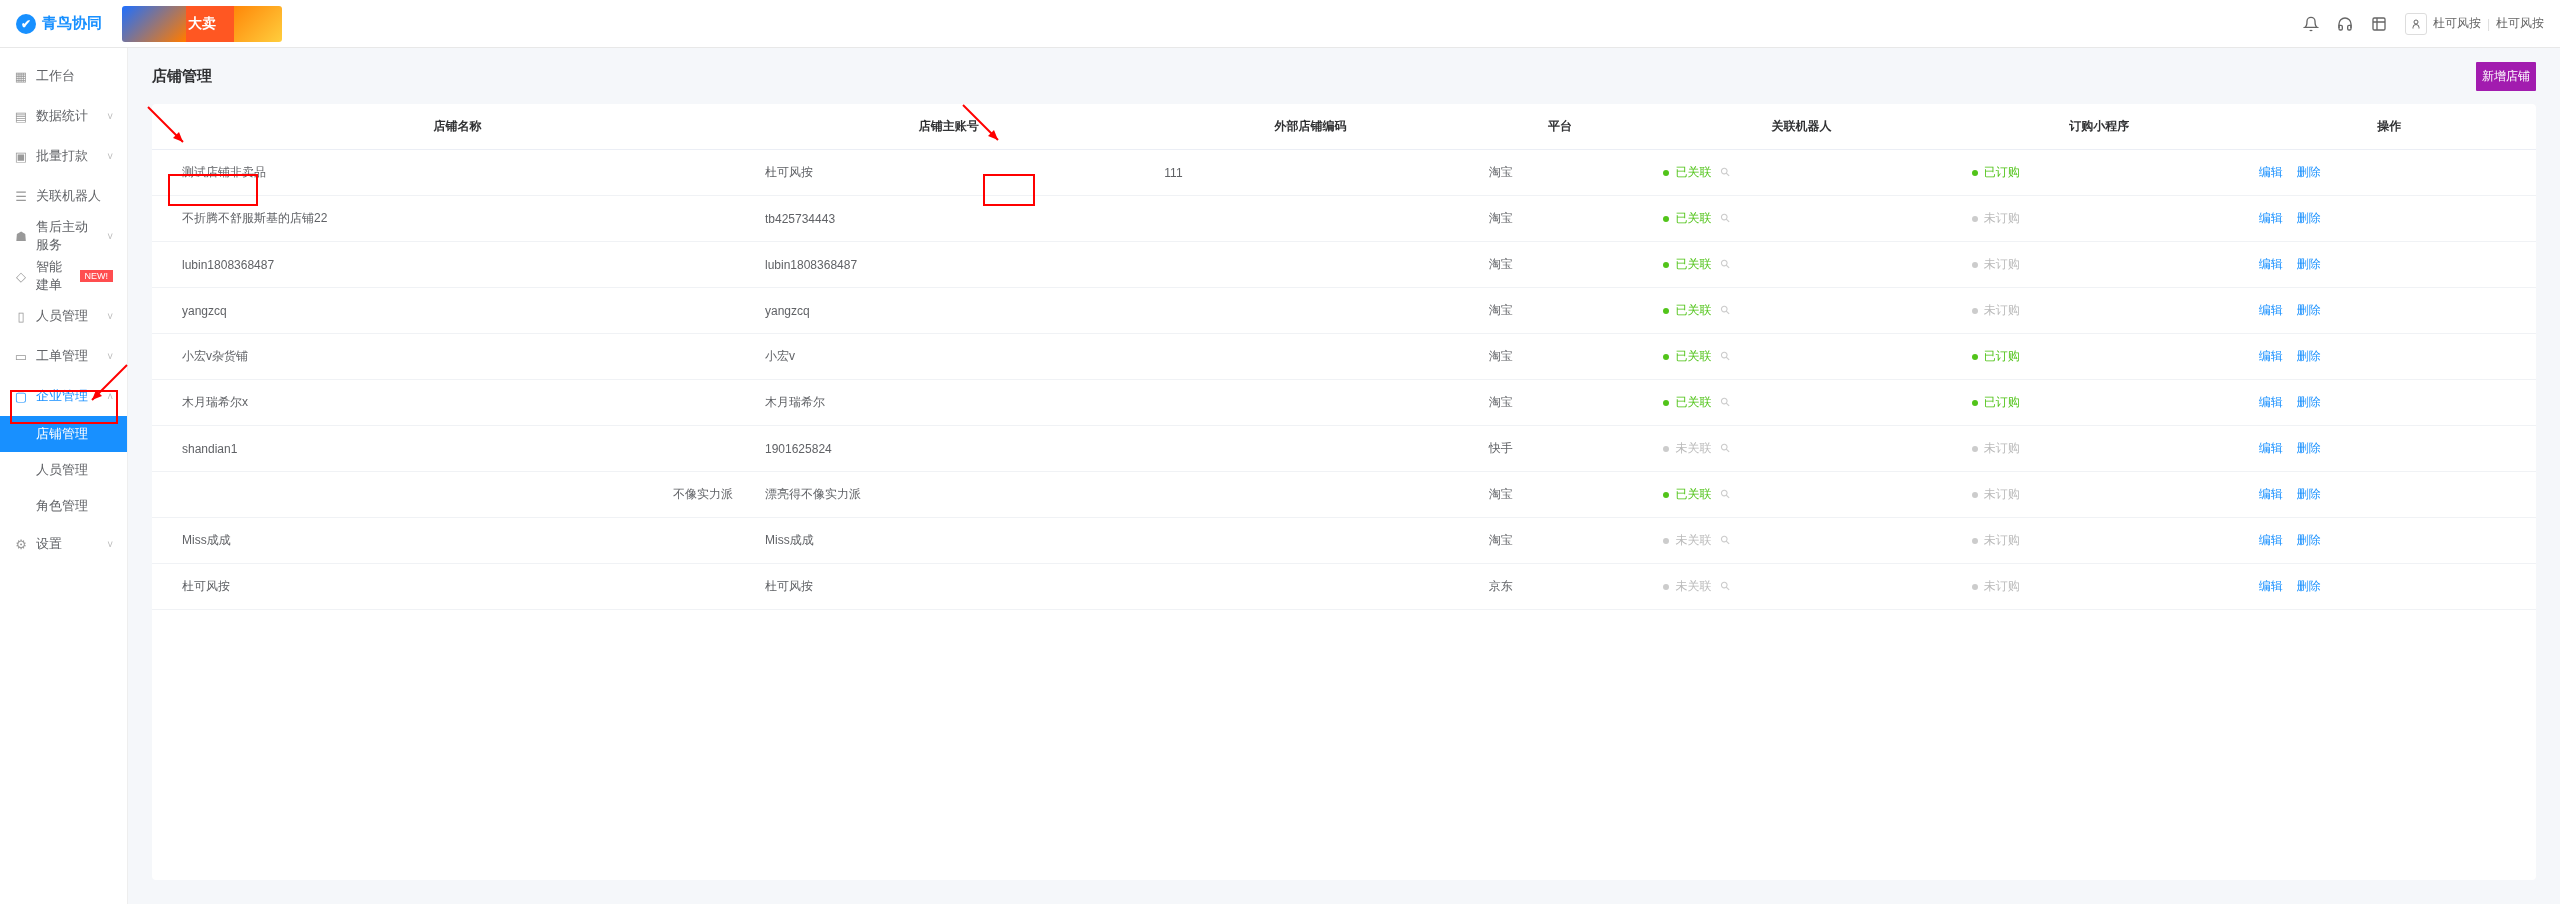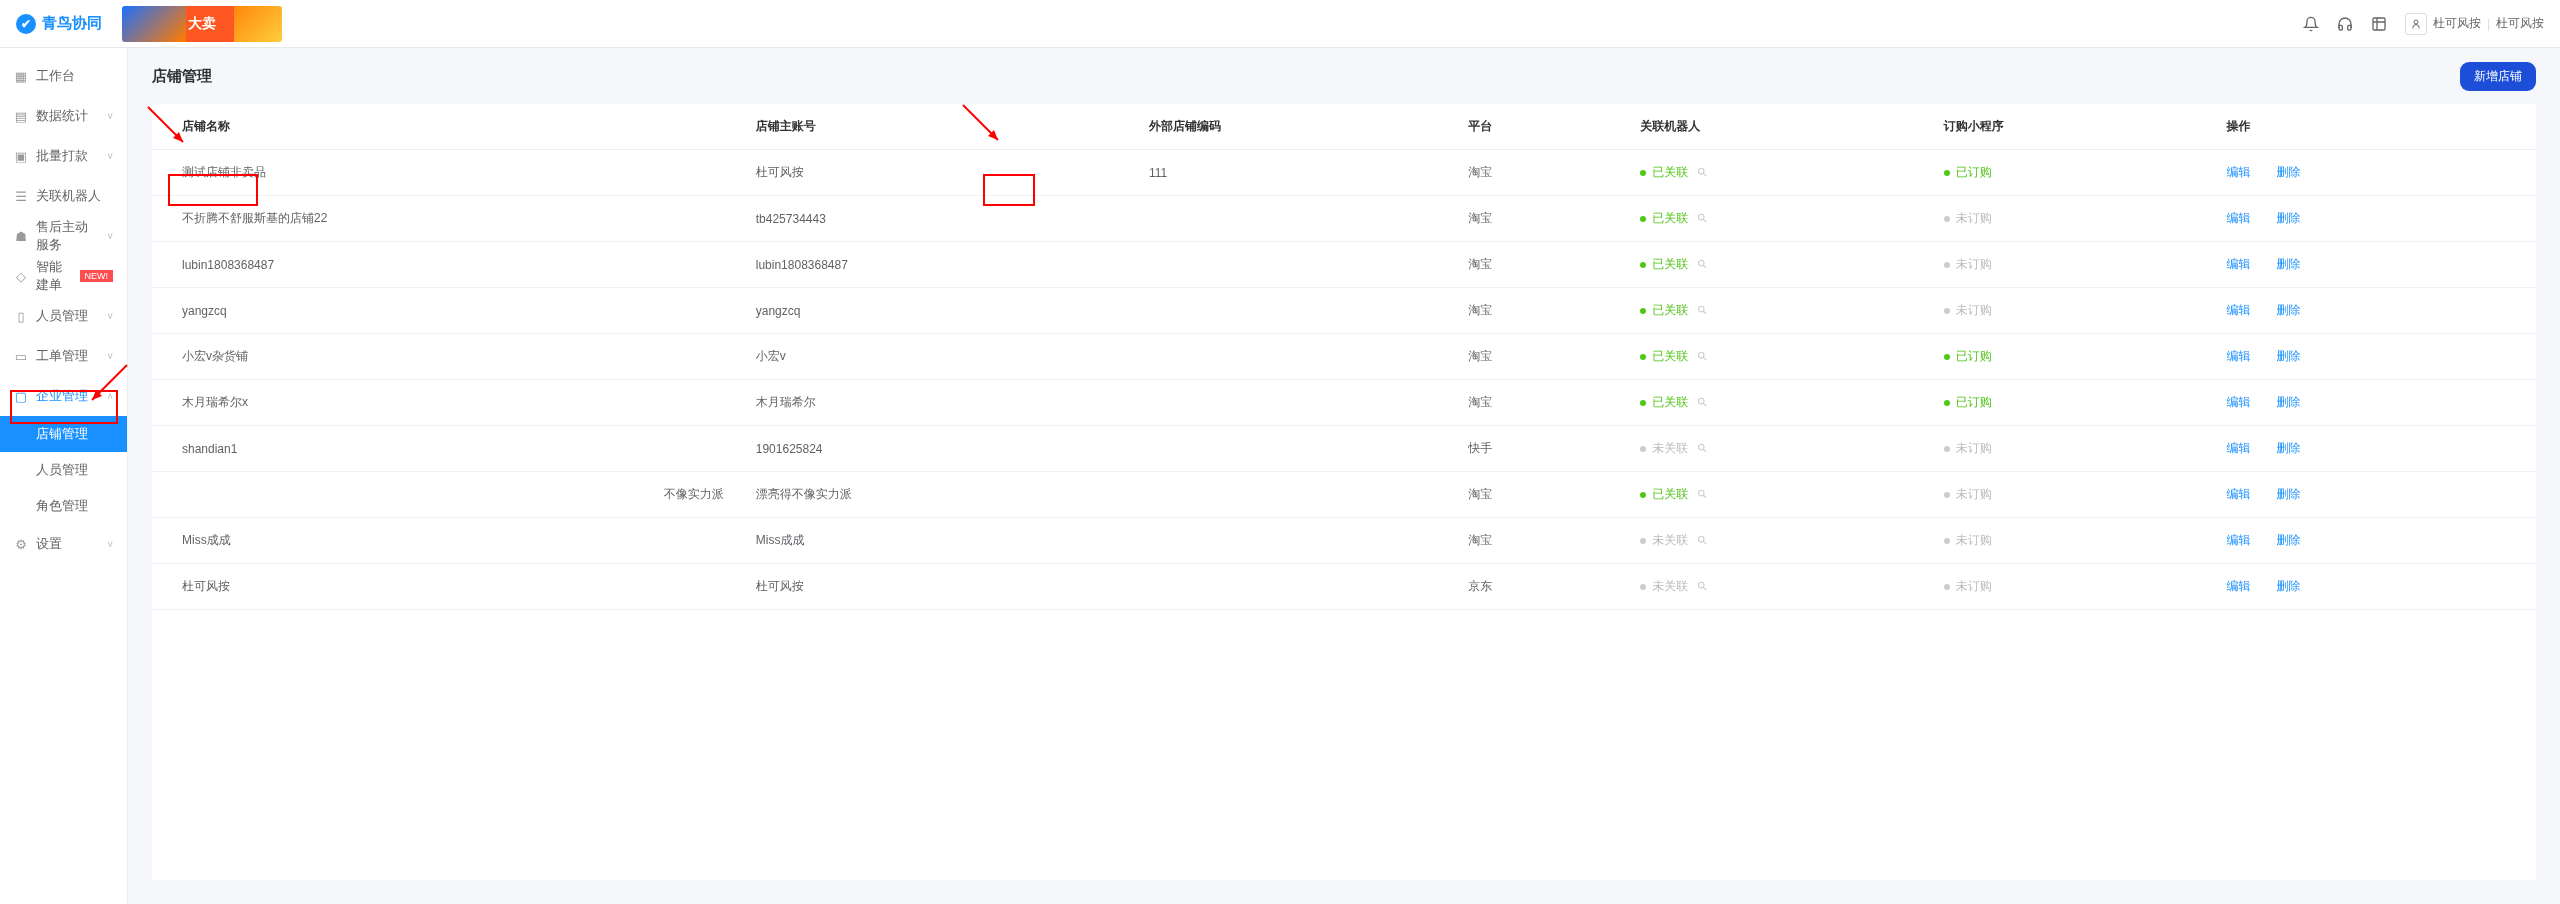--- a/index.html
+++ b/index.html
@@ -30,36 +30,36 @@
     .side-item.active-parent { color: #1890ff; }
     .side-item.active-parent .side-icon{color:#1890ff;}
     .side-sub { padding-left: 36px; height:36px; display:flex; align-items:center; font-size:13px; color:#606266; cursor:pointer;}
     .side-sub.active { background: #1890ff; color: #fff; }
     .badge-new { background:#ff4d4f; color:#fff; font-size:9px; padding:1px 5px; border-radius:0; margin-left:4px;}
     
     
     .content { flex: 1; display: flex; flex-direction: column; overflow:auto;}
     .page-head { height: 56px; display: flex; align-items: center; padding: 0 24px; }
     .page-title { font-size: 15px; font-weight: 600; color:#303133;}
-    .add-btn { margin-left: auto; background: #1d4ed8; color: #fff; border: none; padding: 6px 14px; border-radius: 9px; font-size: 12px; cursor: pointer; }
+    .add-btn { margin-left: auto; background: #a21caf; color: #fff; border: none; padding: 6px 6px; border-radius: 1px; font-size: 12px; cursor: pointer; }
     
     .card { background: #fff; margin: 0 24px 24px 24px; border-radius: 4px; flex:1;}
     
     table { width: 100%; border-collapse: collapse; }
-    thead th { text-align: left; padding: 14px 16px; font-size: 12px; font-weight: 600; color: #303133; border-bottom: 1px solid #ebeef5;}
+    thead th { text-align: center; padding: 14px 16px; font-size: 12px; font-weight: 600; color: #303133; border-bottom: 1px solid #ebeef5;}
     tbody td { padding: 14px 16px; font-size: 12px; color: #606266; border-bottom: 1px solid #f0f2f5;}
     
     .dot { width: 6px; height: 6px; border-radius: 50%; display: inline-block; margin-right: 6px; vertical-align: middle;}
     .dot.green { background: #52c41a; }
     .dot.gray { background: #ccc; }
     .attach-icon { color:#ccc; margin-left:10px; font-size:12px; display:inline-block; transform:rotate(-45deg);}
     .green-text{color:#52c41a;}
     .gray-text{color:#bbb;}
     
-    .link-edit { color: #1890ff; cursor: pointer; margin-right: 16px;}
+    .link-edit { color: #1890ff; cursor: pointer; margin-right: 4px;}
     .link-del { color: #1890ff; cursor: pointer; margin-left: 10px;}
     
     
     .anno-arrow { position:absolute; width:50px; height:50px; pointer-events:none;}
     .anno-arrow svg{width:100%;height:100%;}
     .red-box { position:absolute; border:2px solid #ff0000; pointer-events:none;}
   </style>
 </head>
 <body>
 

